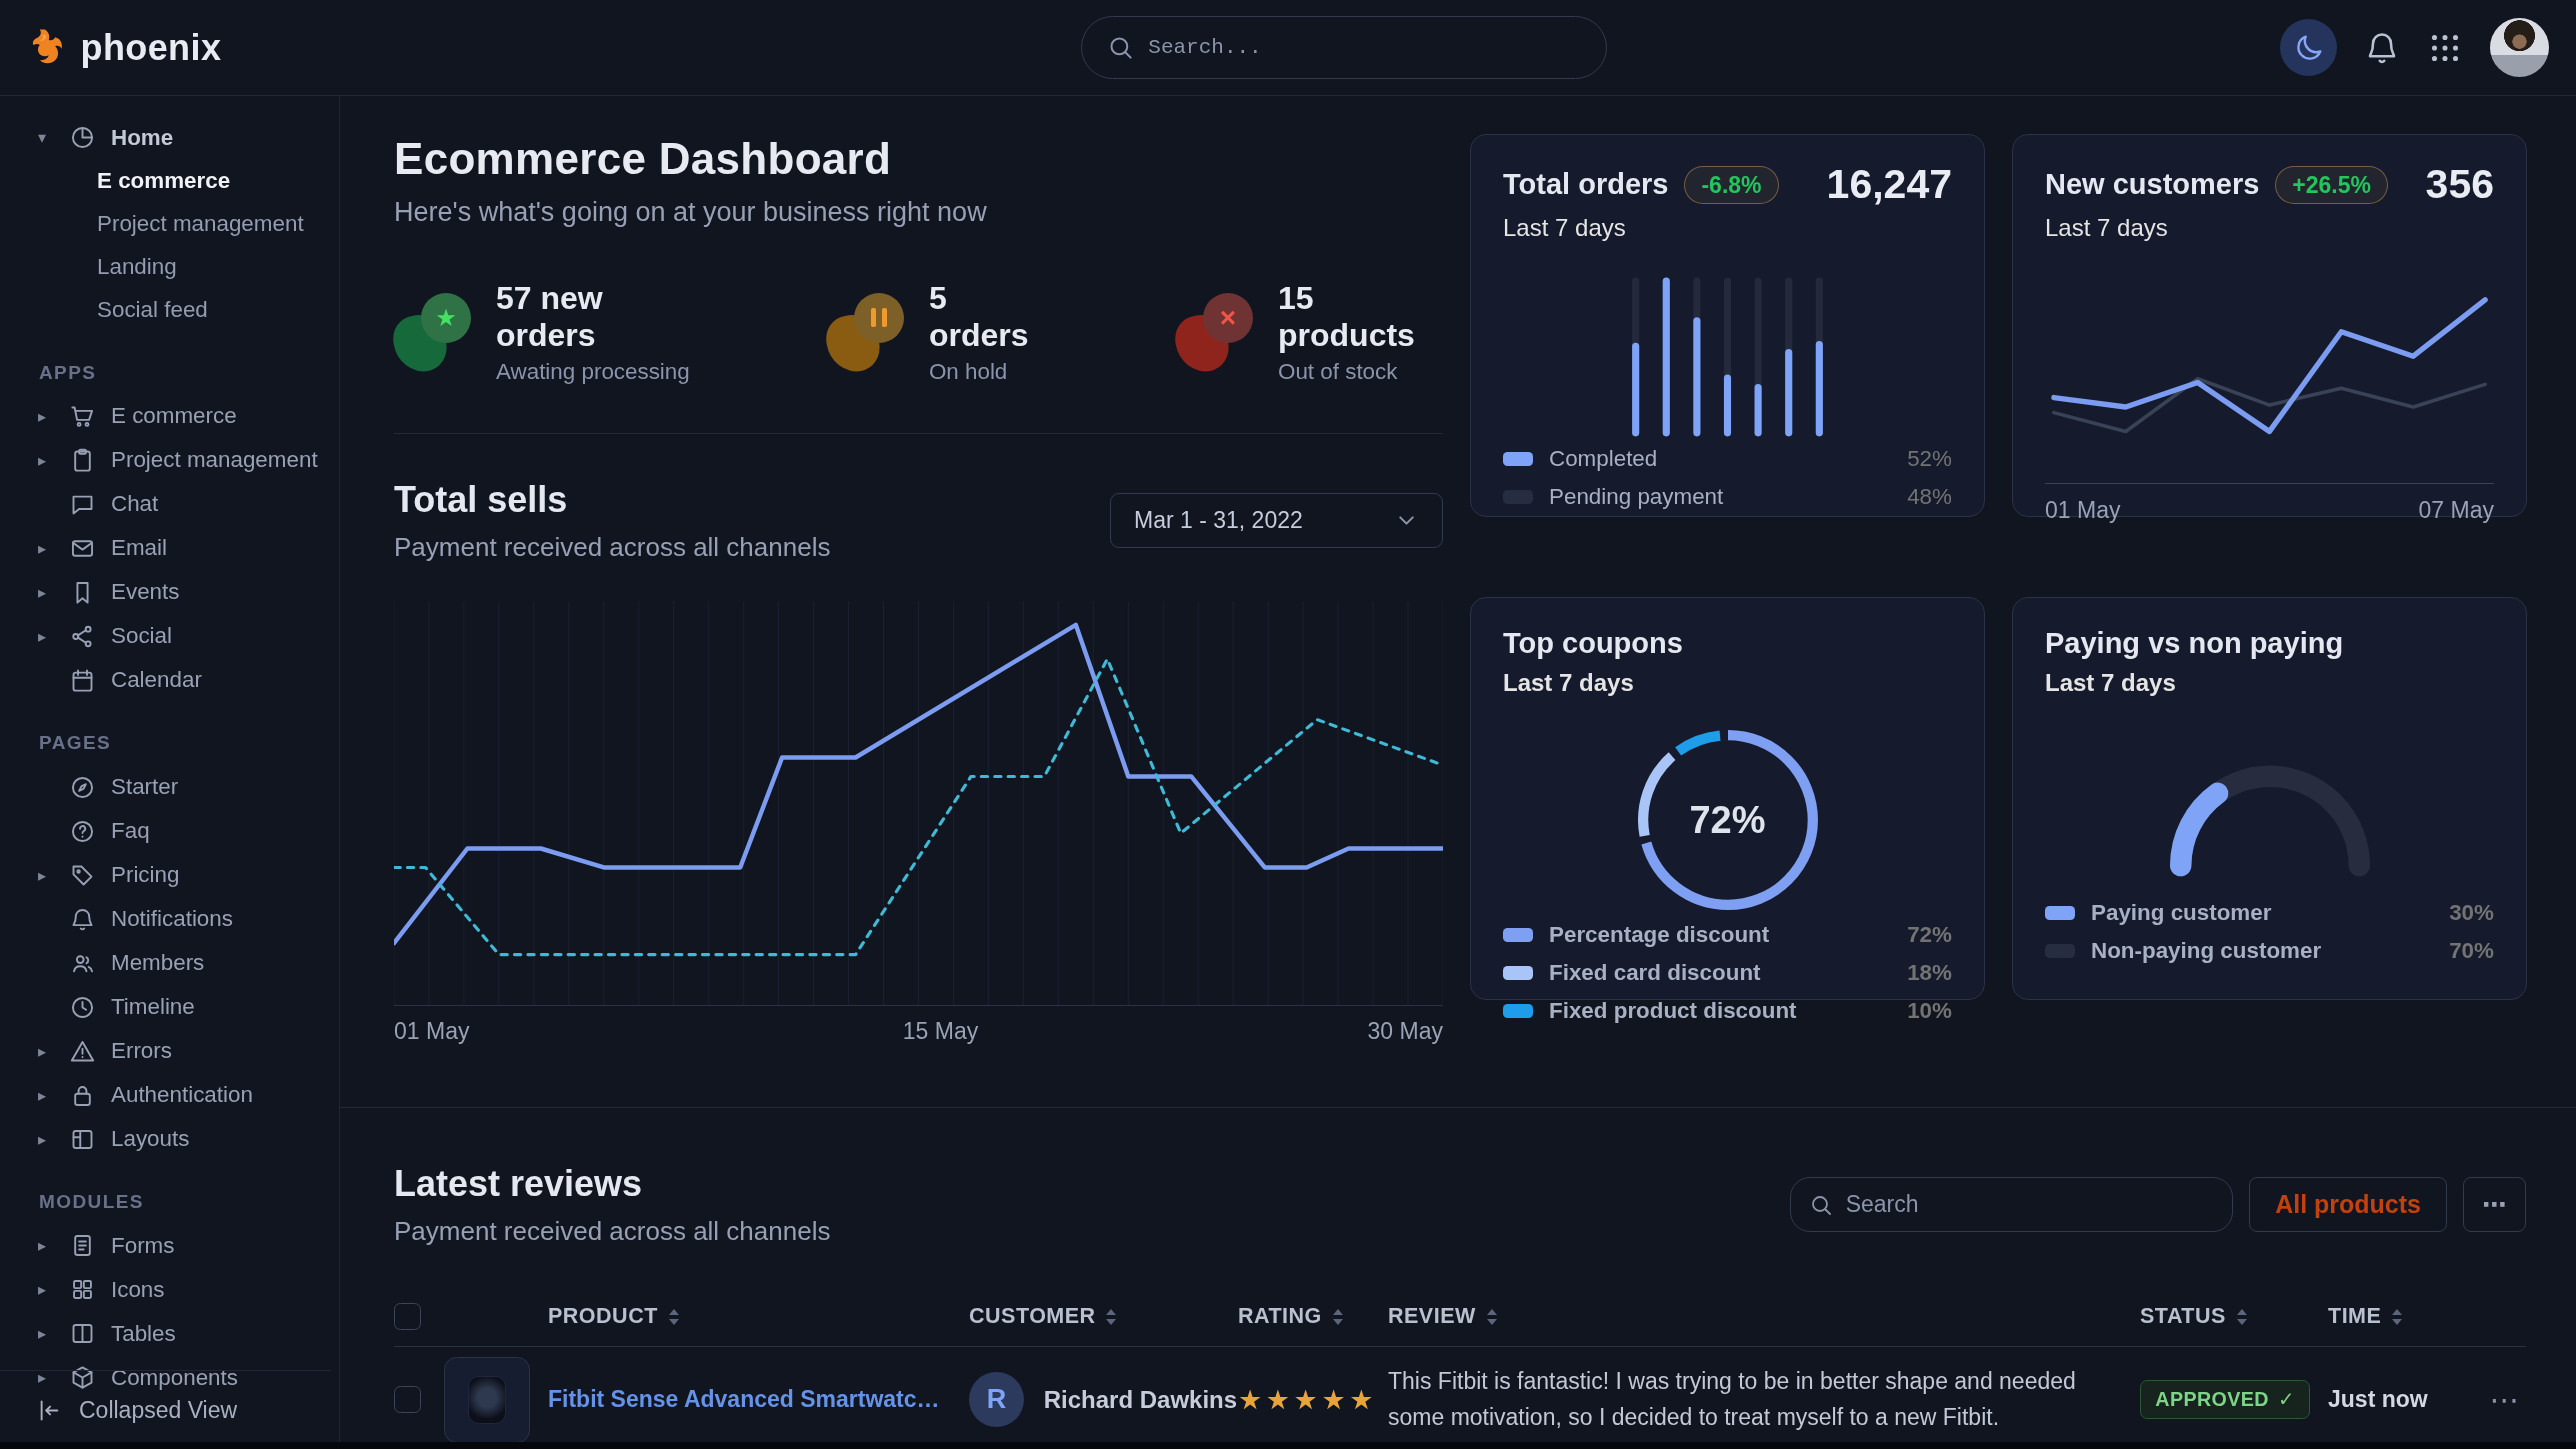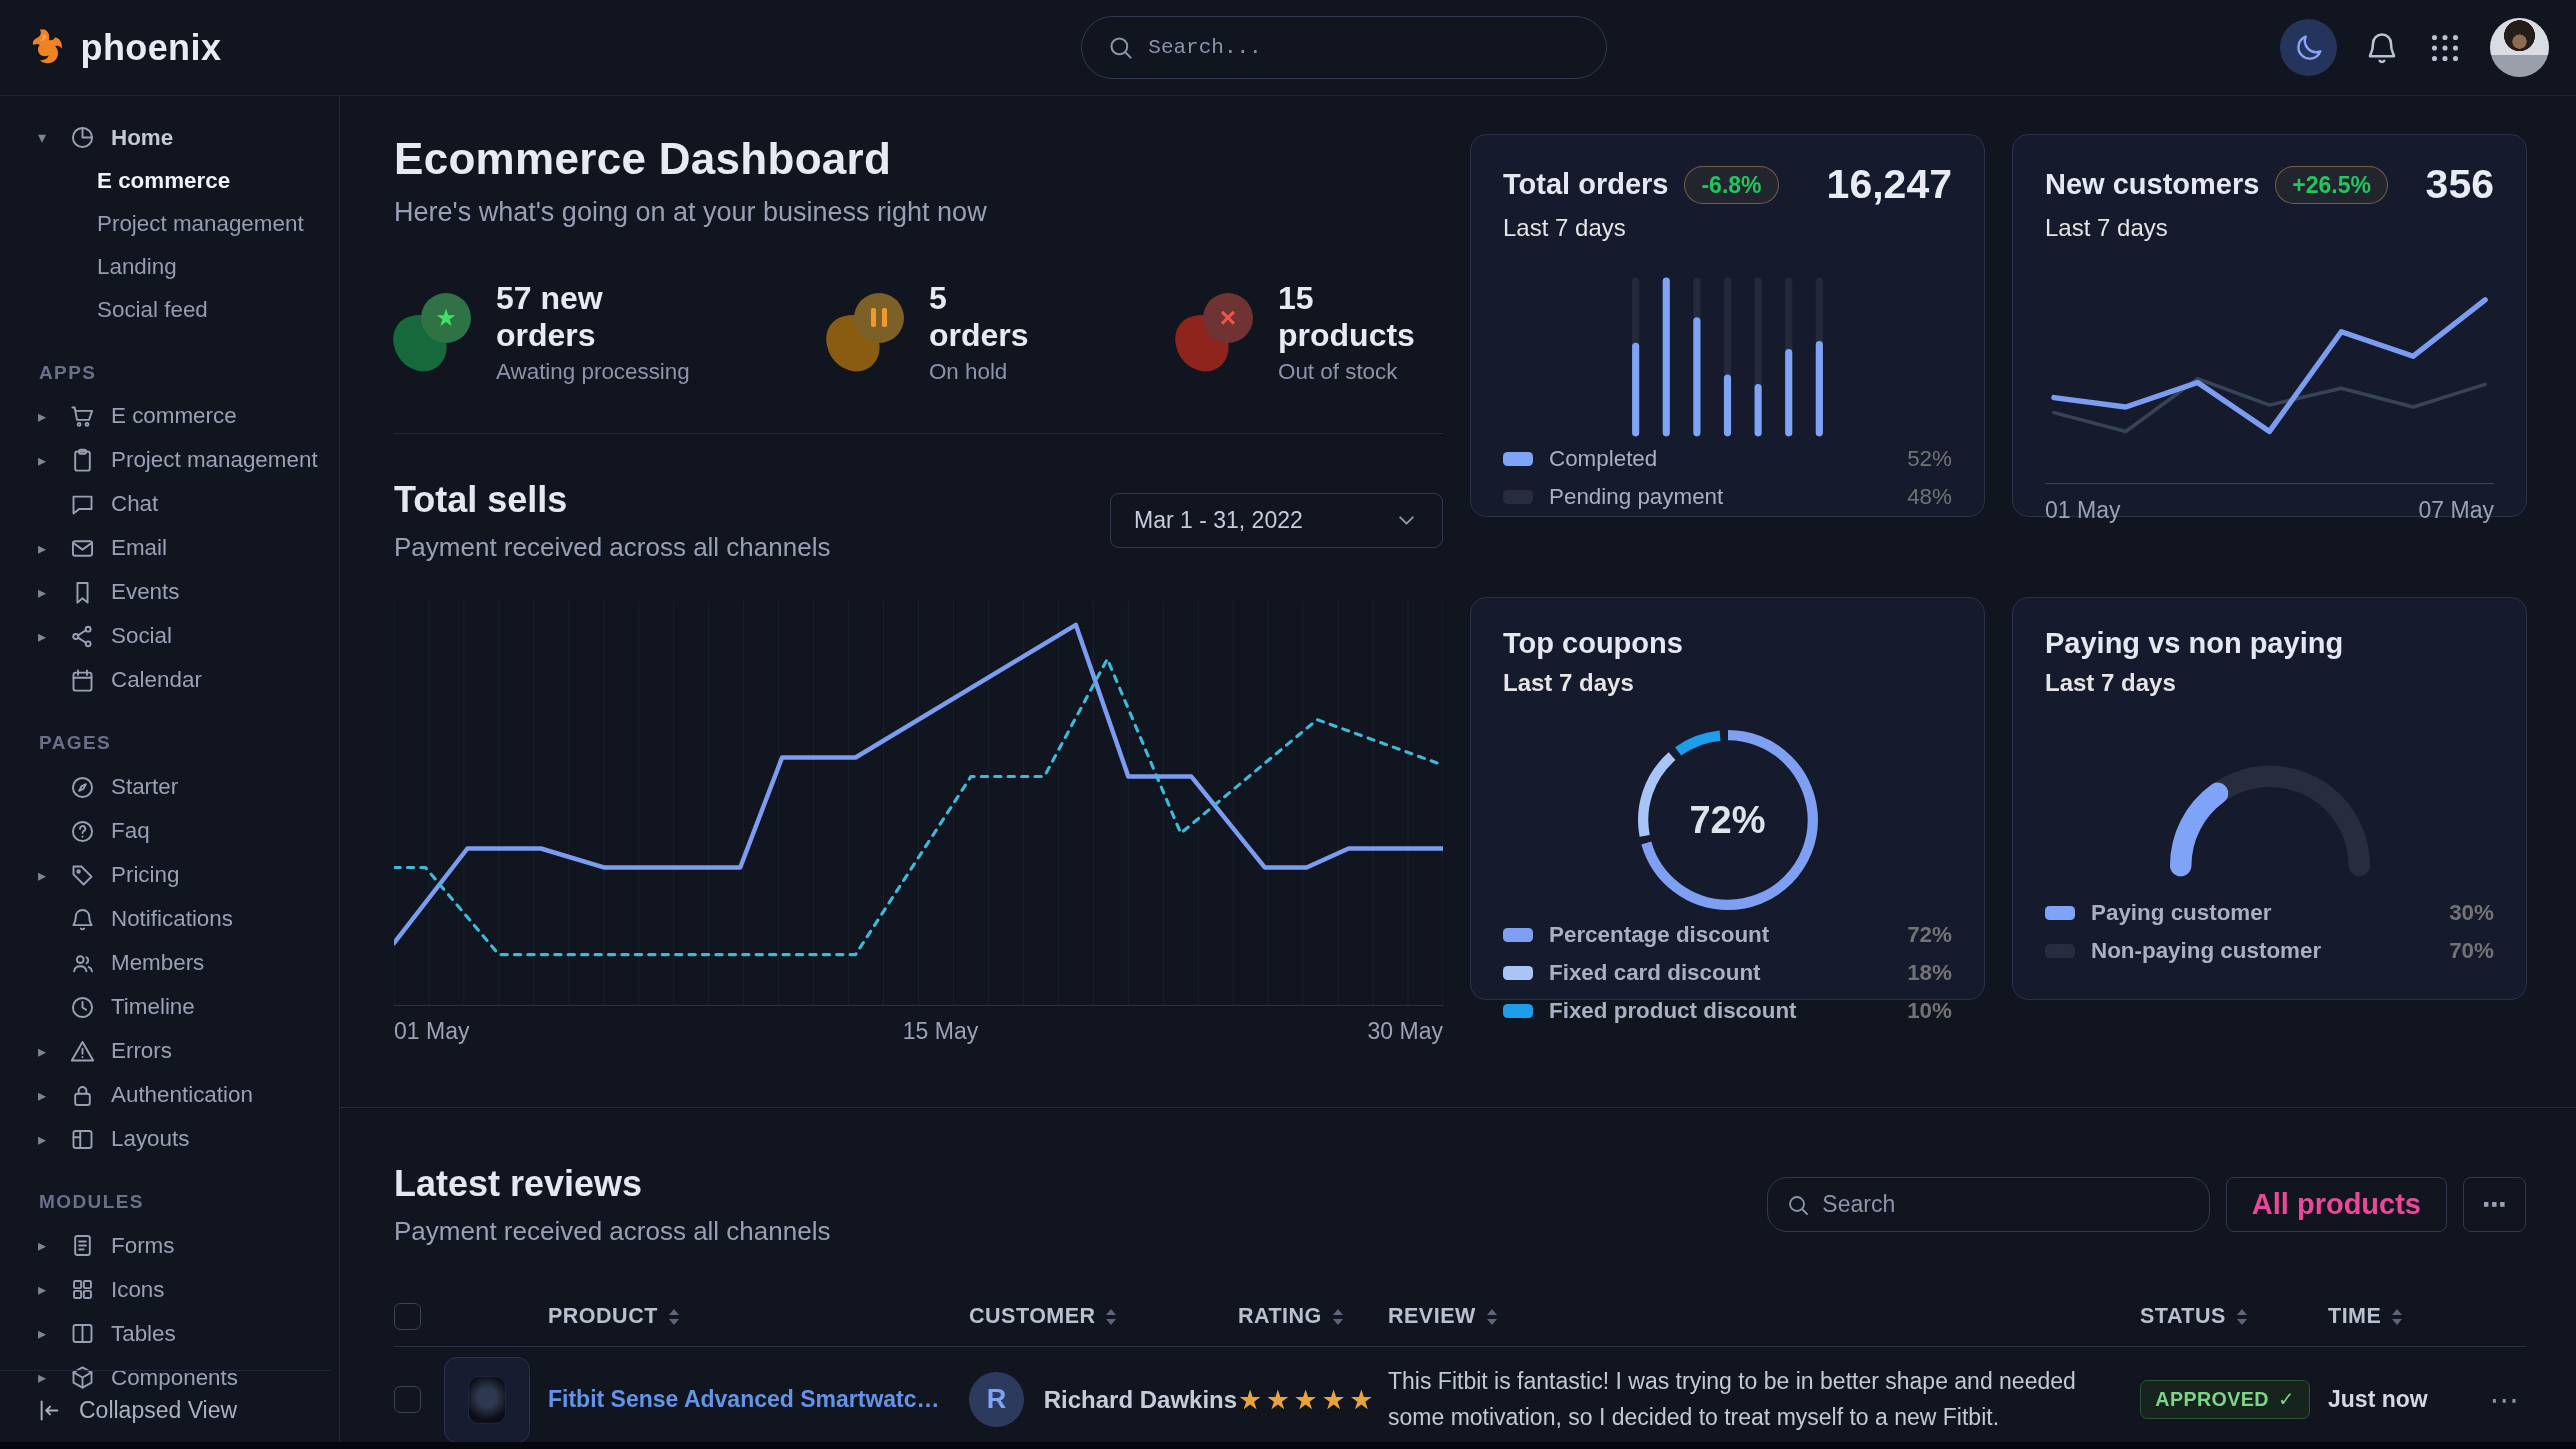--- a/index.html
+++ b/index.html
@@ -94,21 +94,21 @@
   .gauge-wrap{width:224px;margin:57px auto 0}
 
   
   .reviews{border-top:0.9px solid #242a3b;margin:59px -50px 0 -54px;padding:55px 50px 0 54px;position:relative}
   .reviews-head{display:flex;justify-content:space-between;align-items:center}
   .reviews-controls{display:flex;gap:16px;align-items:center}
   .rsearch{width:443px;height:55px;border:0.9px solid #323a50;border-radius:20px;display:flex;align-items:center;gap:12.5px;padding:0 18px}
   .rsearch svg{width:24px;height:24px;flex:none}
   .rsearch input{background:transparent;border:none;outline:none;color:#cfd5e2;font-size:23px;width:100%;font-family:inherit}
   .rsearch input::placeholder{color:#8b94ab}
-  .ghostbtn{height:55px;border:0.9px solid #323a50;border-radius:8px;background:transparent;color:#ec4899;font-size:29px;font-weight:600;padding:0 25px;cursor:pointer;font-family:inherit}
+  .ghostbtn{height:55px;border:0.9px solid #323a50;border-radius:8px;background:transparent;color:#c2410c;font-size:25px;font-weight:600;padding:0 25px;cursor:pointer;font-family:inherit}
   .ghostbtn.sm{padding:0 18px;color:#9aa2b6;font-size:25px}
 
   .rtable{margin-top:41px}
   .t-head,.t-row{display:grid;grid-template-columns:50px 104px 421px 269px 150px 752px 188px 143px 1fr;align-items:center}
   .t-head{height:59px;border-bottom:0.9px solid #2a3142}
   .th{font-size:21.5px;font-weight:700;color:#b9c0cf;letter-spacing:0.5px;display:flex;align-items:center;cursor:pointer}
   .sort{display:inline-flex;flex-direction:column;gap:3.6px;margin-left:10.7px}
   .sort i{width:0;height:0;border-left:5.4px solid transparent;border-right:5.4px solid transparent;display:block}
   .sort .up{border-bottom:6.3px solid #5c657c}
   .sort .dn{border-top:6.3px solid #5c657c}

